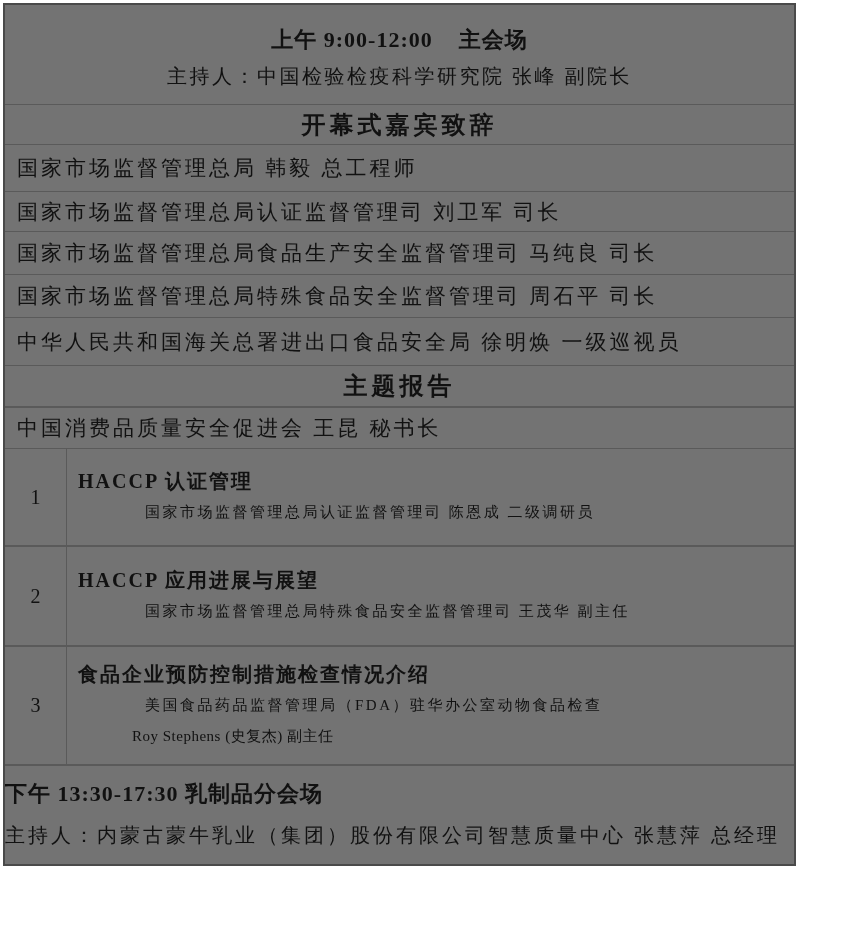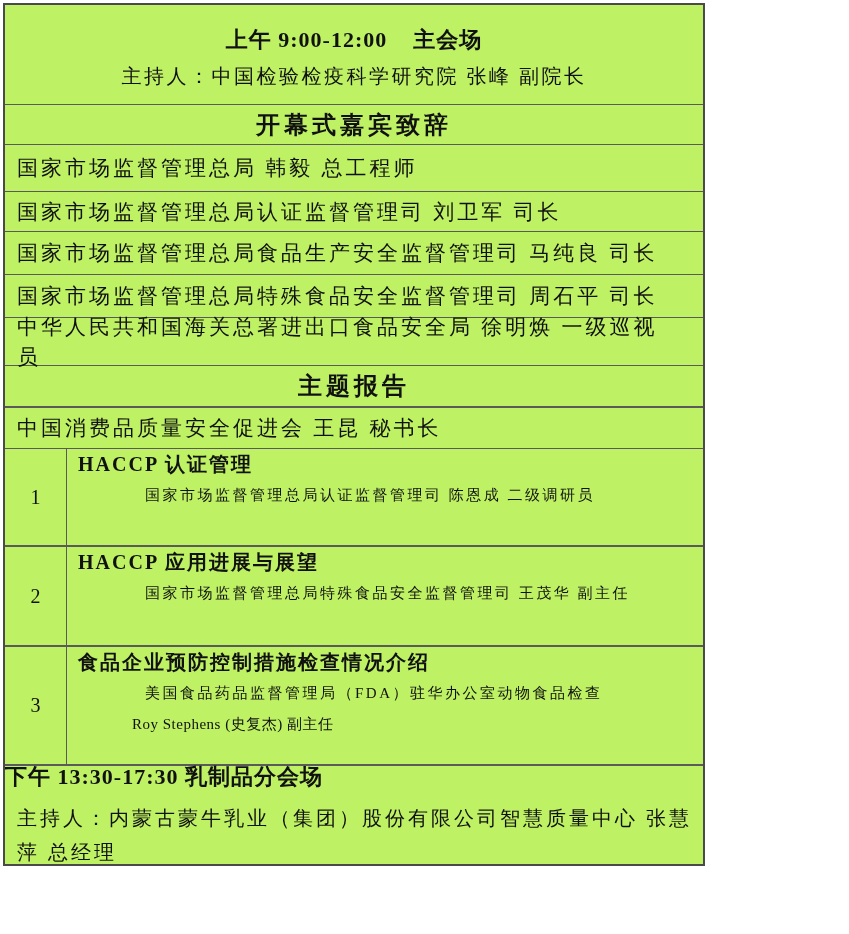--- a/index.html
+++ b/index.html
@@ -6,25 +6,25 @@
     margin: 0;
     padding: 0;
     background: #ffffff;
     width: 849px;
     height: 934px;
     overflow: hidden;
   }
   .agenda {
     box-sizing: border-box;
     margin: 3px 3px 0 3px;
-    width: 702px;
+    width: 793px;
     border: 2px solid #4a4a4a;
     font-family: "Liberation Serif", "DejaVu Serif", serif;
     color: #111111;
-    background: #bef264;
+    background: #737373;
   }
   .row {
     box-sizing: border-box;
     border-bottom: 1px solid #5a5a5a;
     display: flex;
     flex-direction: column;
     justify-content: center;
   }
   .row.bb2 { border-bottom-width: 2px; }
   .row.last { border-bottom: none; }
@@ -73,21 +73,21 @@
     display: flex;
     align-items: center;
     justify-content: center;
     font-size: 20px;
     flex: none;
   }
   .rcontent {
     flex: 1;
     display: flex;
     flex-direction: column;
-    justify-content: flex-start;
+    justify-content: center;
     padding-left: 11px;
     padding-right: 6px;
   }
   .rtitle {
     font-weight: bold;
     font-size: 20px;
     letter-spacing: 2px;
     line-height: 31px;
   }
   .rdetail {
@@ -104,21 +104,20 @@
   .afternoon { gap: 8px; }
   .afternoon-title {
     text-align: left;
     font-weight: bold;
     font-size: 22px;
     line-height: 32px;
     letter-spacing: 1px;
     white-space: pre-wrap;
   }
   .afternoon-host {
-    padding-left: 12px;
     padding-right: 6px;
     font-size: 20px;
     letter-spacing: 3px;
     line-height: 34px;
   }
 </style>
 </head>
 <body>
 
 <div class="agenda">

